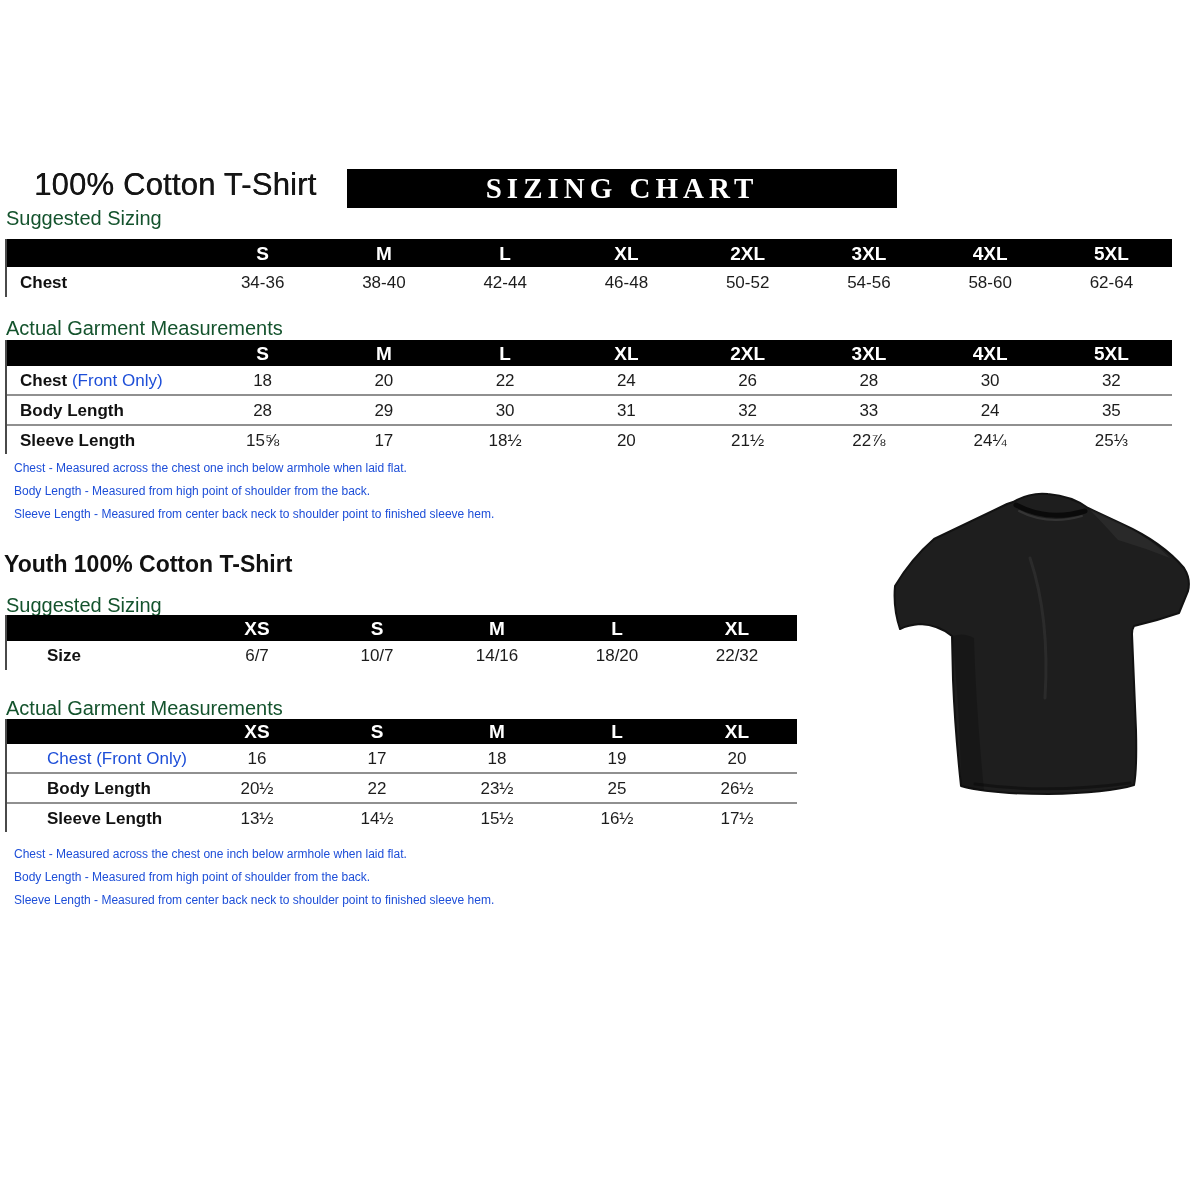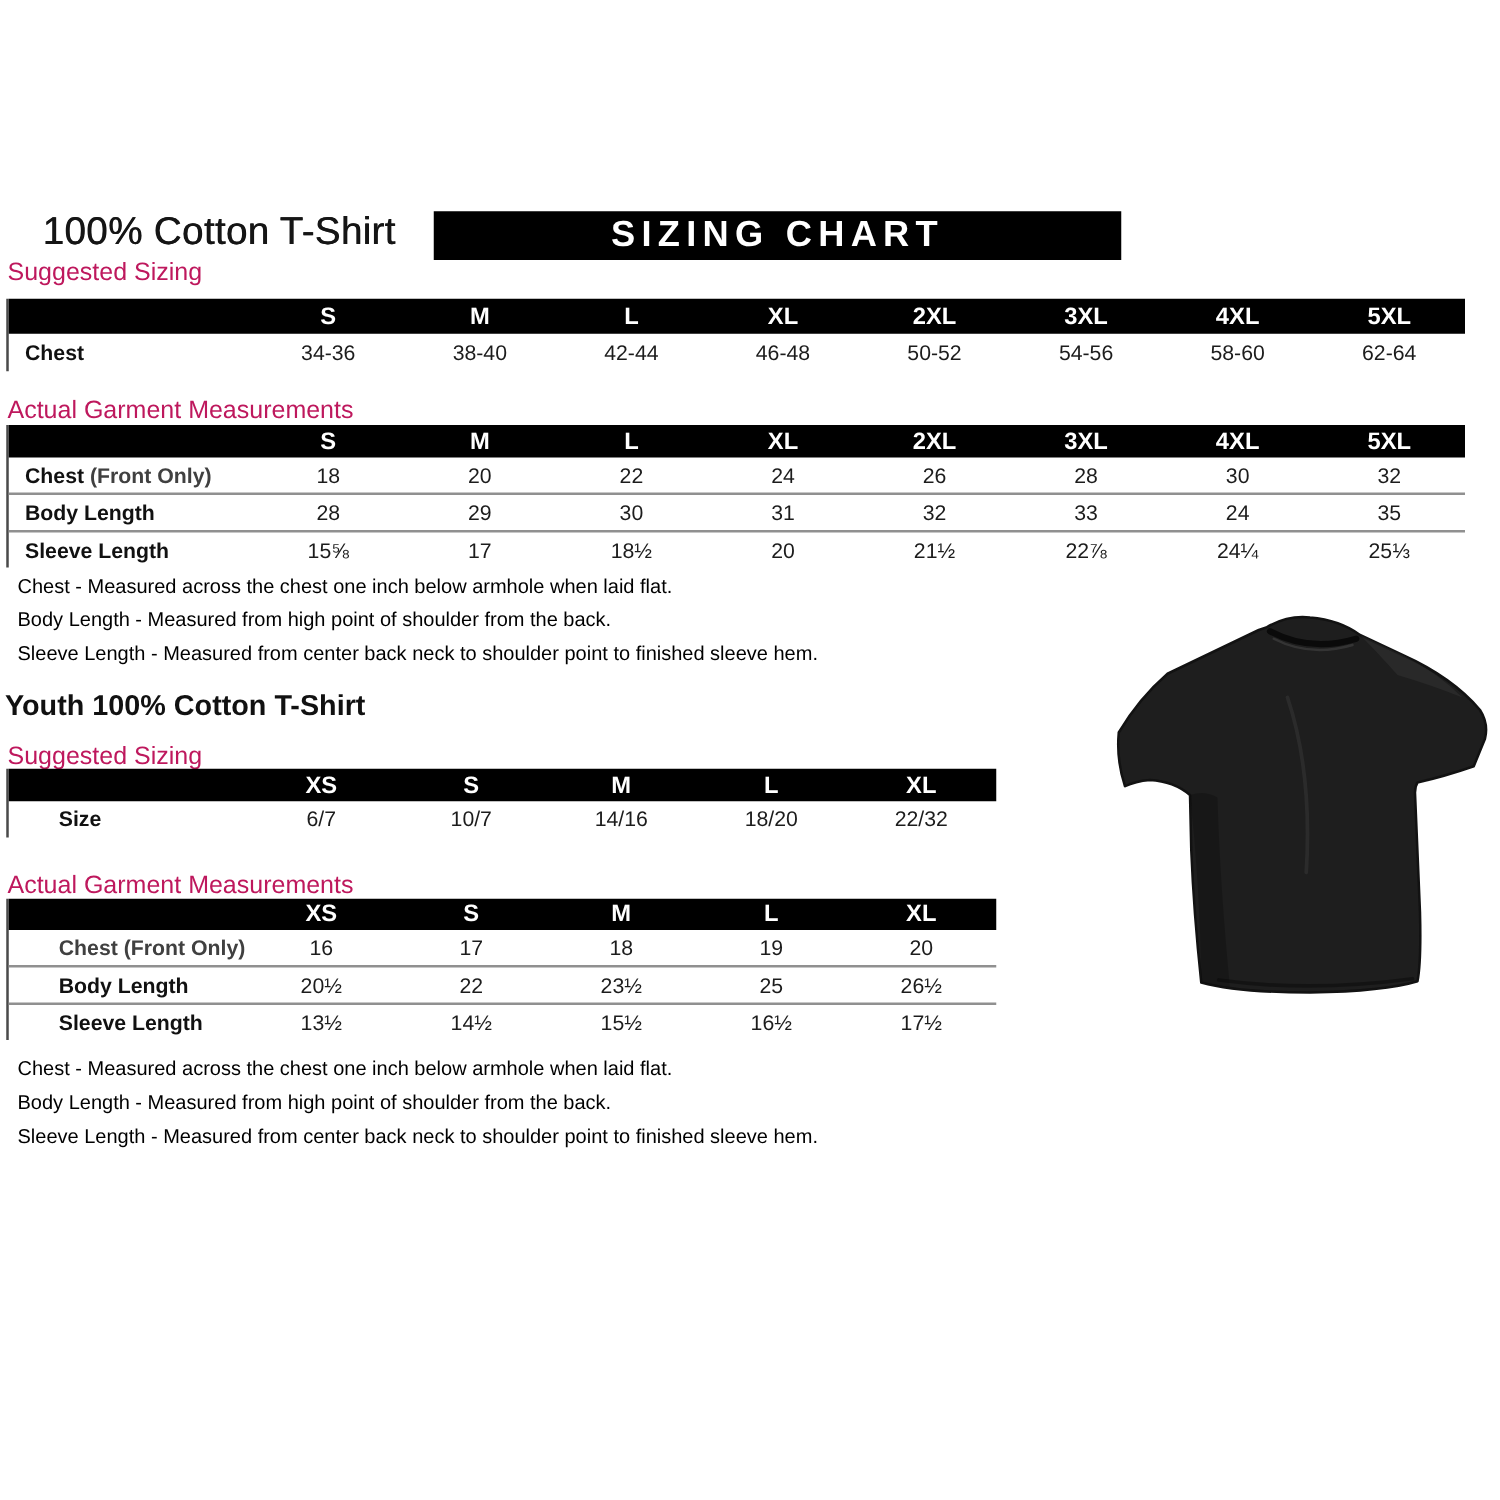--- a/index.html
+++ b/index.html
@@ -13,51 +13,51 @@
     font-size:31px;font-weight:400;color:#151515;letter-spacing:0.2px;
     text-shadow:0.4px 0 0 #151515;white-space:nowrap;line-height:1;margin-left:21px;
   }
   .youth-title{
     font-size:23px;font-weight:700;color:#111;white-space:nowrap;line-height:1;
   }
   .banner{
     background:#000;color:#fff;display:flex;align-items:center;justify-content:center;
     font-weight:700;font-size:29px;letter-spacing:5px;white-space:nowrap;
   }
-  .section-label{font-size:20px;color:#be185d;line-height:1;white-space:nowrap;}
+  .section-label{font-size:20px;color:#14532d;line-height:1;white-space:nowrap;}
   .size-table{border-left:2px solid #4a4a4a;}
   .size-table .hdr{
     display:flex;background:#000;color:#fff;font-weight:700;font-size:19px;
     align-items:center;
   }
   .size-table .row{display:flex;align-items:center;font-size:17px;color:#1c1c1c;}
   .size-table .cell{flex:1;text-align:center;line-height:1;}
   .size-table .cell-label{width:195px;flex:none;padding-left:13px;box-sizing:border-box;text-align:left;line-height:1;}
   .youth .cell-label{width:190px;padding-left:40px;}
   .lbl-b{font-weight:700;color:#111;}
-  .lbl-n{font-weight:700;color:#404040;}
+  .lbl-n{font-weight:400;color:#1d4ed8;}
   .adult-suggested .hdr{height:28px;}
   .adult-suggested .row{height:30px;}
   .adult-actual .hdr{height:26px;}
   .adult-actual .row{height:28px;}
   .adult-actual .row + .row{border-top:2px solid #909090;}
   .youth-suggested .hdr{height:26px;}
   .youth-suggested .row{height:29px;}
   .youth-actual .hdr{height:25px;}
   .youth-actual .row{height:28px;}
   .youth-actual .row + .row{border-top:2px solid #909090;}
-  .notes{font-size:16px;color:#000000;}
+  .notes{font-size:12px;color:#1d4ed8;}
   .notes .note-line{line-height:1;margin-bottom:11px;white-space:nowrap;}
 </style>
 </head>
 <body>
 
 <div class="abs page-title" style="left:13px;top:169px;">100% Cotton T-Shirt</div>
 
-<div class="abs banner" style="left:347px;top:169px;width:550px;height:39px;">
+<div class="abs banner" style="left:347px;top:169px;width:550px;height:39px;font-family:Liberation Serif, serif;">
   <span>SIZING CHART</span>
 </div>
 
 <div class="abs section-label" style="left:6px;top:208px;">Suggested Sizing</div>
 
 <div class="abs size-table adult-suggested" style="left:5px;top:239px;width:1165px;">
   <div class="hdr">
     <div class="cell-label"></div>
     <div class="cell">S</div>
     <div class="cell">M</div>

